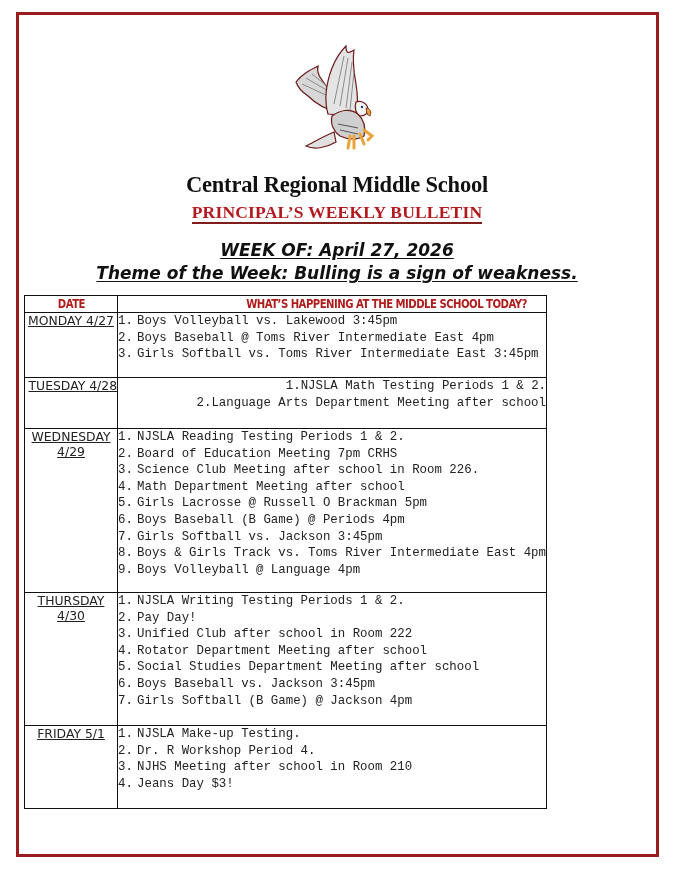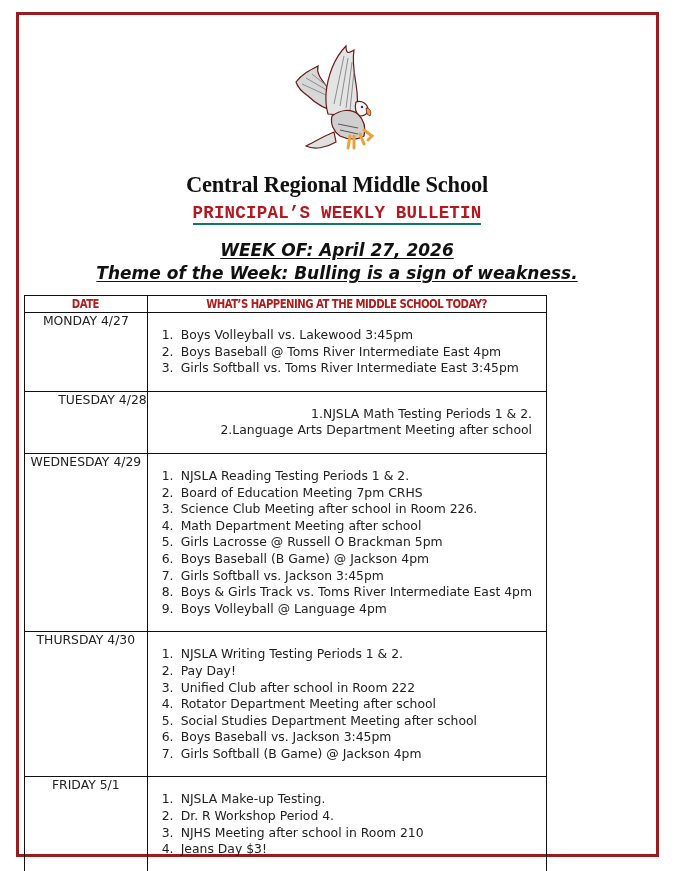--- a/index.html
+++ b/index.html
@@ -47,23 +47,22 @@
       width: 674px;
       top: 202px;
       text-align: center;
       font-family: "Liberation Serif", serif;
       font-weight: bold;
       font-size: 17.5px;
       color: #b3191f;
       letter-spacing: 0.2px;
     }
     .bulletin-title span {
-      border-bottom: 2px solid #0f766e;
+      border-bottom: 2px solid #7f1d1d;
       padding-bottom: 0px;
-      font-family: Liberation Mono, monospace;
     }
     .week-of {
       position: absolute;
       left: 0;
       width: 674px;
       top: 240px;
       text-align: center;
       font-family: "DejaVu Sans", sans-serif;
       font-weight: bold;
       font-style: italic;
@@ -110,34 +109,36 @@
       text-transform: uppercase;
       letter-spacing: -0.6px;
       line-height: 16px;
       transform-origin: center;
     }
     th .hdr {
       display: inline-block;
       transform: scaleX(0.88);
     }
     .col-date { width: 160px; text-align: center; }
-    .col-events { text-align: center; }
+    .col-events { text-align: right; }
     td.date-cell {
       text-align: center;
       padding-top: 3px;
       color: #222;
+      text-decoration: underline;
     }
     td.events-cell {
       padding-top: 2px;
       padding-left: 24px;
     }
     ol.events {
-      margin: 14px;
+      margin: 0;
       padding: 0 0 0 0;
       list-style: none;
+      font-family: Liberation Mono, monospace;
     }
     ol.events li {
       line-height: 16.6px;
       white-space: nowrap;
     }
     ol.events li .num {
       display: inline-block;
       width: 19px;
     }
     .row-mon td { height: 64px; }
@@ -210,21 +211,21 @@
 
     <tr class="row-wed">
       <td class="date-cell">WEDNESDAY 4/29</td>
       <td class="events-cell">
         <ol class="events">
           <li><span class="num">1.</span><span>NJSLA Reading Testing Periods 1 &amp; 2.</span></li>
           <li><span class="num">2.</span><span>Board of Education Meeting 7pm CRHS</span></li>
           <li><span class="num">3.</span><span>Science Club Meeting after school in Room 226.</span></li>
           <li><span class="num">4.</span><span>Math Department Meeting after school</span></li>
           <li><span class="num">5.</span><span>Girls Lacrosse @ Russell O Brackman 5pm</span></li>
-          <li><span class="num">6.</span><span>Boys Baseball (B Game) @ Jackson 4pm</span></li>
+          <li><span class="num">6.</span><span>Boys Baseball (B Game) @ Periods 4pm</span></li>
           <li><span class="num">7.</span><span>Girls Softball vs. Jackson 3:45pm</span></li>
           <li><span class="num">8.</span><span>Boys &amp; Girls Track vs. Toms River Intermediate East 4pm</span></li>
           <li><span class="num">9.</span><span>Boys Volleyball @ Language 4pm</span></li>
         </ol>
       </td>
     </tr>
 
     <tr class="row-thu">
       <td class="date-cell">THURSDAY 4/30</td>
       <td class="events-cell">

